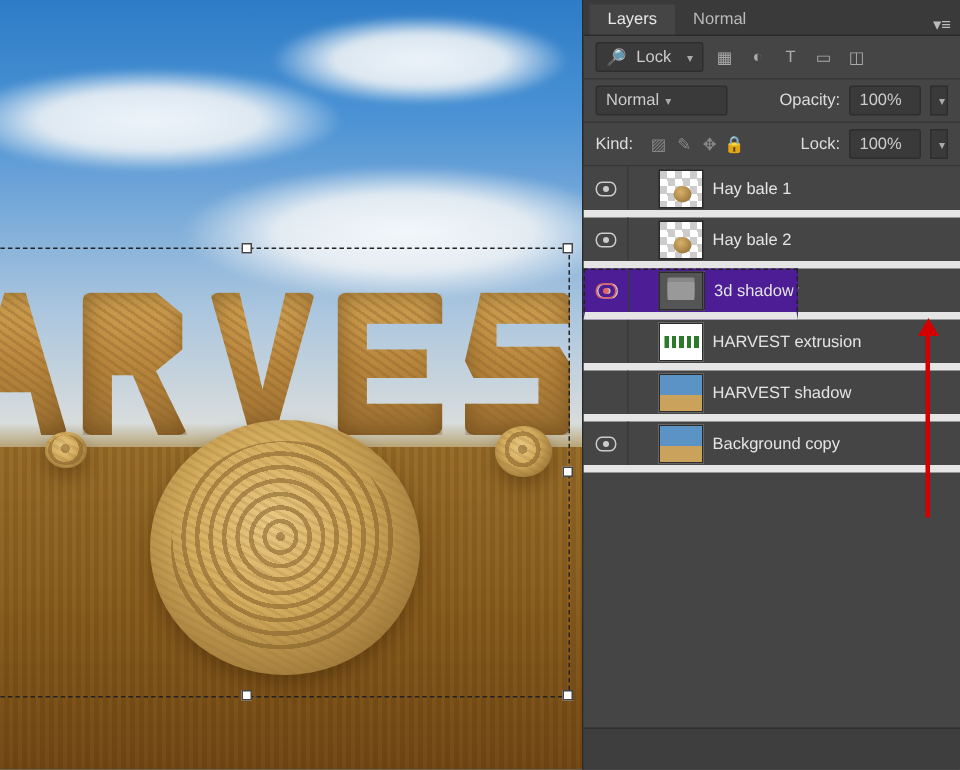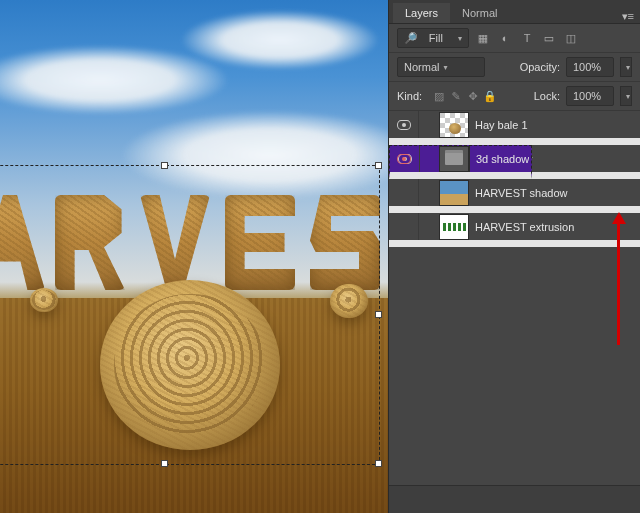--- a/index.html
+++ b/index.html
@@ -41,21 +41,21 @@
 .kind{width:72px;justify-content:space-between}
 .caret{font-size:8px;color:#aaa;margin-left:4px}
 .ficon{width:16px;height:16px;display:flex;align-items:center;justify-content:center;color:#aaa;cursor:pointer}
 .blend{width:88px;}
 .lbl{color:#ddd}
 .pct{width:48px;justify-content:space-between}
 .drp{width:12px;height:20px;background:#3a3a3a;border:1px solid #2e2e2e;display:flex;align-items:center;justify-content:center;cursor:pointer}
 .lock-icons{display:flex;gap:3px;margin-left:4px}
 .lock-icons .ficon{width:14px;color:#888}
 .layers{flex:1;overflow:auto;background:#454545}
-.layer{display:flex;align-items:center;height:34px;border-bottom:7px solid #e5e5e5;padding-right:2px;cursor:pointer}
+.layer{display:flex;align-items:center;height:34px;border-bottom:5px solid #e5e5e5;padding-right:2px;cursor:pointer}
 .layer.sel{background:#4c1d95}
 .vis{width:30px;display:flex;align-items:center;justify-content:center;border-right:1px solid #3a3a3a;height:100%}
 .eye{width:14px;height:10px;border:1px solid #ccc;border-radius:60%/100%;position:relative}
 .eye::after{content:"";position:absolute;width:4px;height:4px;background:#ccc;border-radius:50%;top:2px;left:4px}
 .eye.off{opacity:0}
 .eye.red{border-color:#e06666}
 .eye.red::after{background:#e06666}
 .link{width:14px}
 .thumb{width:30px;height:26px;border:1px solid #2b2b2b;margin:0 6px;background:#fff;position:relative;overflow:hidden;flex:none}
 .thumb.checker{background:repeating-conic-gradient(#fff 0 25%,#ccc 0 50%) 0 0/10px 10px}
@@ -101,21 +101,21 @@
 <div class="panel">
   <div class="tabs">
     <div class="tab active">Layers</div>
     <div class="tab">Normal</div>
     <div class="tab-menu">▾≡</div>
   </div>
 
   <div class="row bb">
     <div class="sel-box kind">
       <span>🔎</span>
-        <span>Fill</span>
+        <span>Lock</span>
         <span class="caret">▾</span>
     </div>
     <div class="ficon">▦</div>
     <div class="ficon">◐</div>
     <div class="ficon">T</div>
     <div class="ficon">▭</div>
     <div class="ficon">◫</div>
   </div>
 
   <div class="row bb">
@@ -154,20 +154,30 @@
   <div class="layer">
         <div class="vis">
           <div class="eye"></div>
         </div>
         <div class="link"></div>
         <div class="thumb checker">
           <div class="tball"></div>
         </div>
         <div class="lname">Hay bale 1</div>
       </div>
+      <div class="layer">
+        <div class="vis">
+          <div class="eye"></div>
+        </div>
+        <div class="link"></div>
+        <div class="thumb checker">
+          <div class="tball"></div>
+        </div>
+        <div class="lname">Hay bale 2</div>
+      </div>
       <div class="layer sel">
         <div class="vis">
           <div class="eye"></div>
         </div>
         <div class="link"></div>
         <div class="thumb">
           <div class="mini tsky"></div>
           <div class="tshad"></div>
           <div class="tball" style="top: 8px;"></div>
         </div>
@@ -180,29 +190,39 @@
         <div class="link"></div>
         <div class="thumb folder"></div>
         <div class="lname">Typography</div>
       </div>
       <div class="layer">
         <div class="vis">
           <div class="eye off"></div>
         </div>
         <div class="link"></div>
         <div class="thumb">
+          <div class="tword"></div>
+        </div>
+        <div class="lname">HARVEST extrusion</div>
+      </div>
+      <div class="layer">
+        <div class="vis">
+          <div class="eye off"></div>
+        </div>
+        <div class="link"></div>
+        <div class="thumb">
           <div class="mini tsky"></div>
         </div>
         <div class="lname">HARVEST shadow</div>
       </div>
       <div class="layer">
         <div class="vis">
-          <div class="eye off"></div>
-        </div>
-        <div class="link"></div>
-        <div class="thumb">
-          <div class="tword"></div>
-        </div>
-        <div class="lname">HARVEST extrusion</div>
+          <div class="eye"></div>
+        </div>
+        <div class="link"></div>
+        <div class="thumb">
+          <div class="mini tsky"></div>
+        </div>
+        <div class="lname">Background copy</div>
       </div>
     </div>
   <div class="foot"></div>
 </div>
 
 </body></html>

